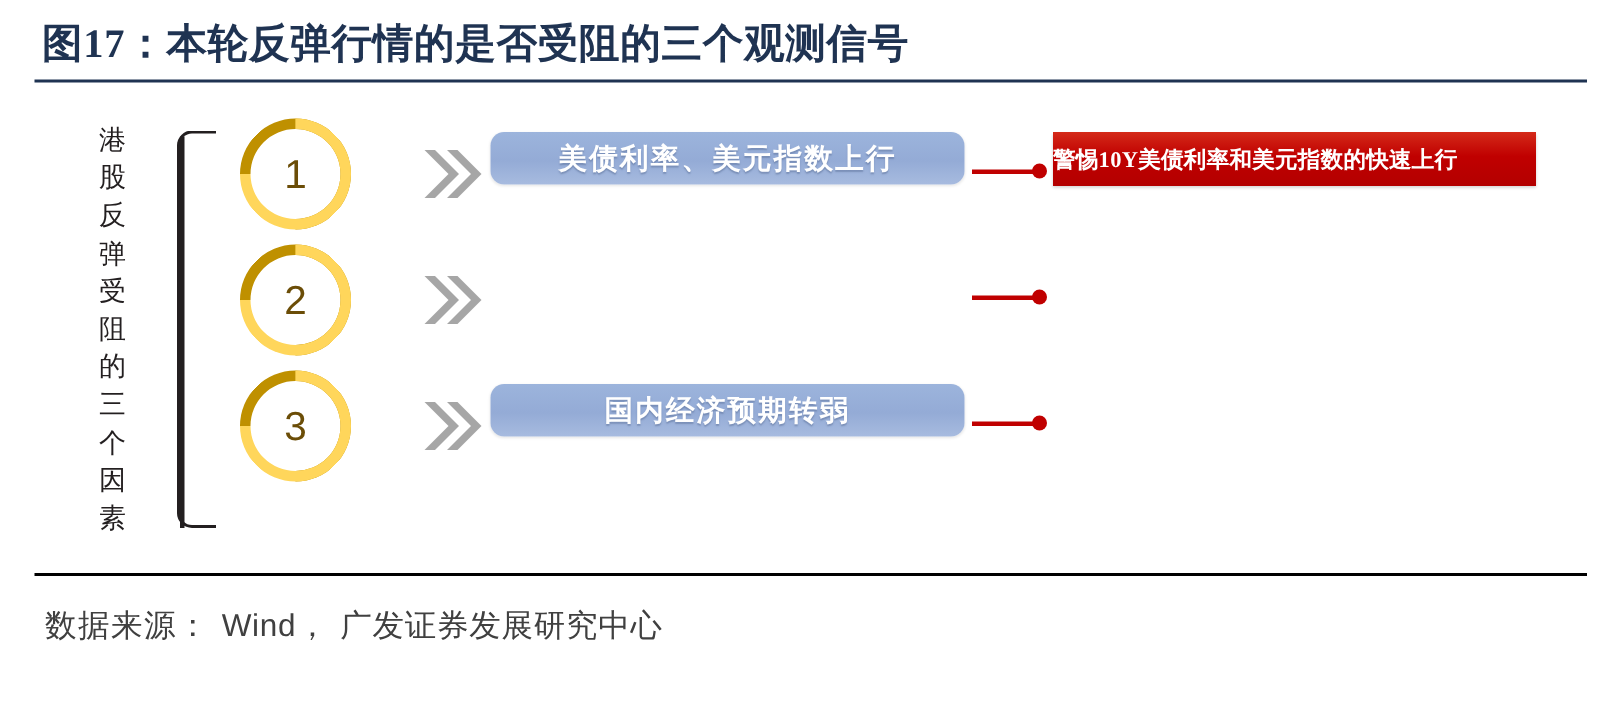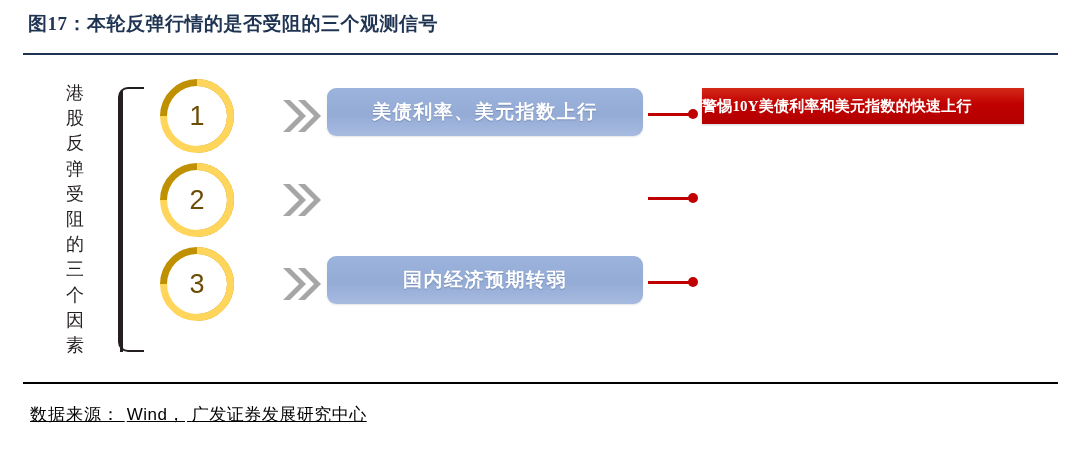--- a/index.html
+++ b/index.html
@@ -15,21 +15,21 @@
     font-family: "Liberation Serif", "DejaVu Serif", serif;
     overflow: hidden;
   }
 
   
   .fig-title {
     position: absolute;
     left: 28px;
     top: 11px;
     font-family: "Liberation Serif", "DejaVu Serif", serif;
-    font-size: 19px;
+    font-size: 27px;
     font-weight: bold;
     color: #1F3352;
     letter-spacing: 0.5px;
     white-space: nowrap;
   }
   .rule-top {
     position: absolute;
     left: 23px;
     top: 53px;
     width: 1035px;
@@ -44,25 +44,24 @@
     height: 2px;
     background: #000000;
   }
 
   
   .source {
     position: absolute;
     left: 30px;
     top: 403px;
     font-family: "Liberation Serif", "DejaVu Serif", serif;
-    font-size: 17px;
-    color: #000000;
+    font-size: 21px;
+    color: #404040;
     letter-spacing: 0.5px;
     white-space: nowrap;
-    text-decoration: underline;
   }
   .source .src-label { letter-spacing: 1px; }
   .source .src-wind {
     font-family: "Liberation Sans", sans-serif;
     padding: 0 2px;
   }
 
   
   .diagram {
     position: absolute;
@@ -182,21 +181,21 @@
     color: #A6A6A6;
   }
   .chevron svg { display: block; }
 
   
   .blue-box {
     position: absolute;
     left: 327px;
     top: 12px;
     width: 316px;
-    height: 48px;
+    height: 35px;
     background: linear-gradient(180deg, #9CB4DC 0%, #94ABD6 55%, #A7BBDF 100%);
     border-radius: 9px;
     display: flex;
     align-items: center;
     justify-content: center;
     box-shadow: 0 1px 2px rgba(0,0,0,0.10);
   }
   .blue-box .blue-text {
     font-family: "Liberation Serif", "DejaVu Serif", serif;
     font-size: 19px;

